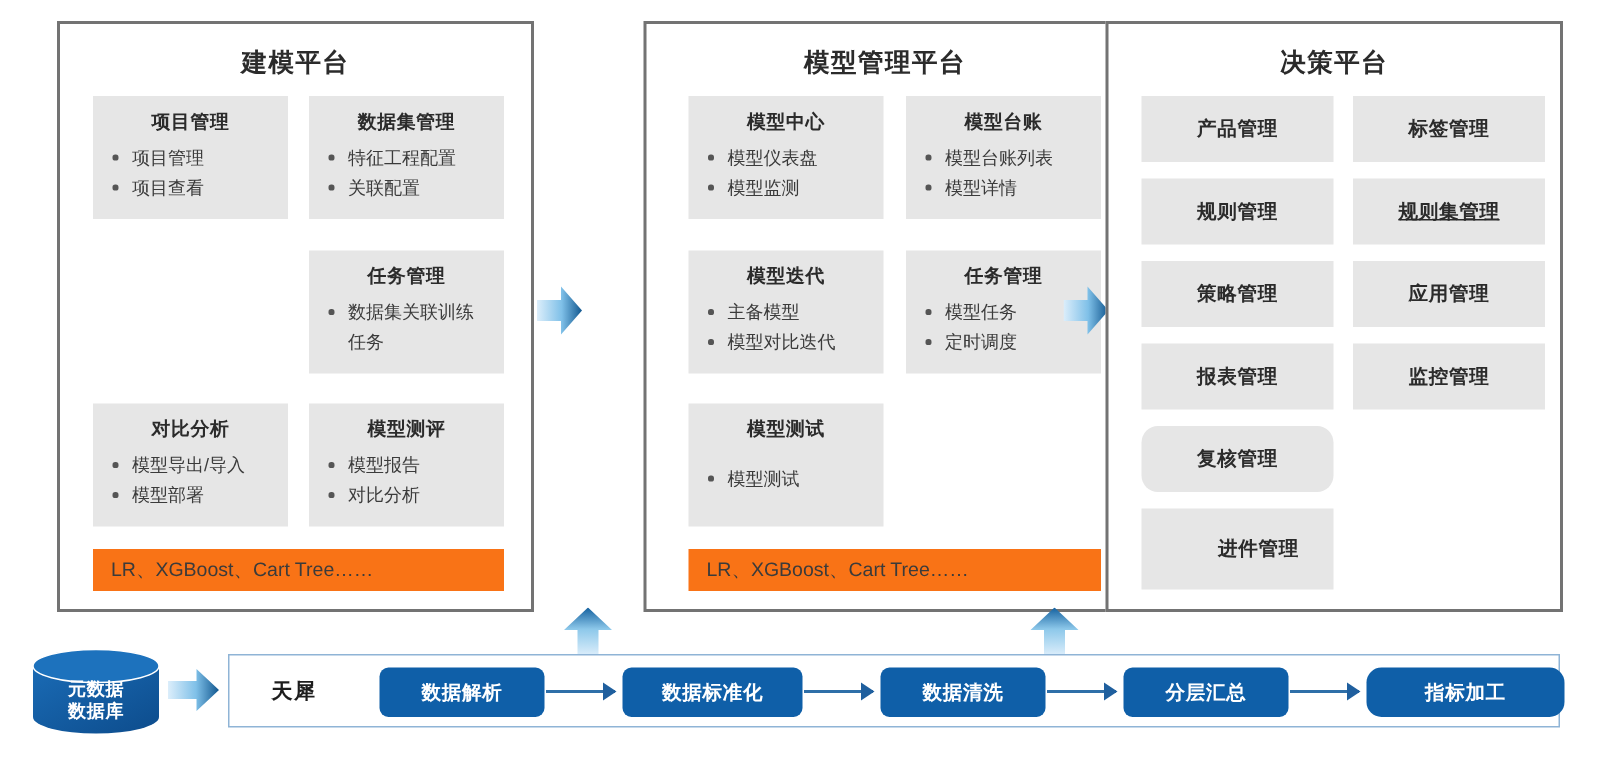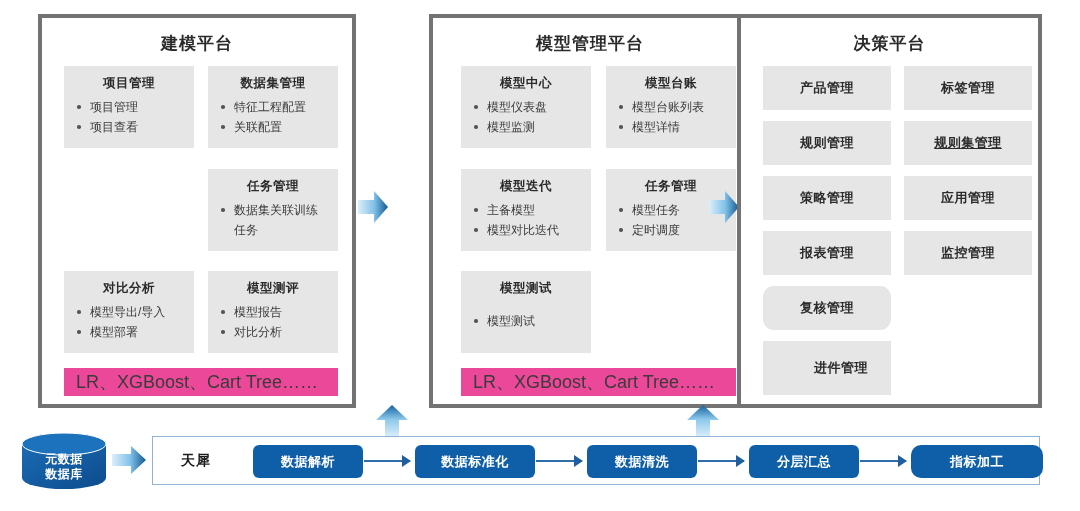--- a/index.html
+++ b/index.html
@@ -9,21 +9,21 @@
     font-family:"Liberation Sans","DejaVu Sans",sans-serif;
     position:relative;overflow:hidden;
     color:#3b3b3b;
   }
   .canvas{position:absolute;left:0;top:0;width:1080px;height:511px;}
 
   
   .panel{
     position:absolute;
     background:#ffffff;
-    border:4px solid #737373;
+    border:2px solid #737373;
     box-sizing:border-box;
   }
   .panel-title{
     position:absolute;left:0;right:0;top:14px;
     text-align:center;
     font-size:17px;font-weight:bold;color:#2b2b2b;
     letter-spacing:1px;
   }
   #panel-modeling{left:38px;top:14px;width:318px;height:394px;}
   #panel-model-mgmt{left:385px;top:14px;width:322px;height:394px;margin-left:44px;}
@@ -55,22 +55,22 @@
     content:"";
     position:absolute;left:0;top:8px;
     width:3.5px;height:3.5px;border-radius:50%;
     background:#555;
   }
   .card li.nobullet::before{display:none;}
 
   
   .algo-strip{
     position:absolute;
-    background:#ec4899;
-    font-size:18px;color:#3b3b3b;
+    background:#f97316;
+    font-size:13px;color:#3b3b3b;
     display:flex;align-items:center;
     padding-left:12px;
     box-sizing:border-box;
   }
 
   
   .tile{
     position:absolute;
     background:#e6e6e6;
     display:flex;align-items:center;justify-content:center;

